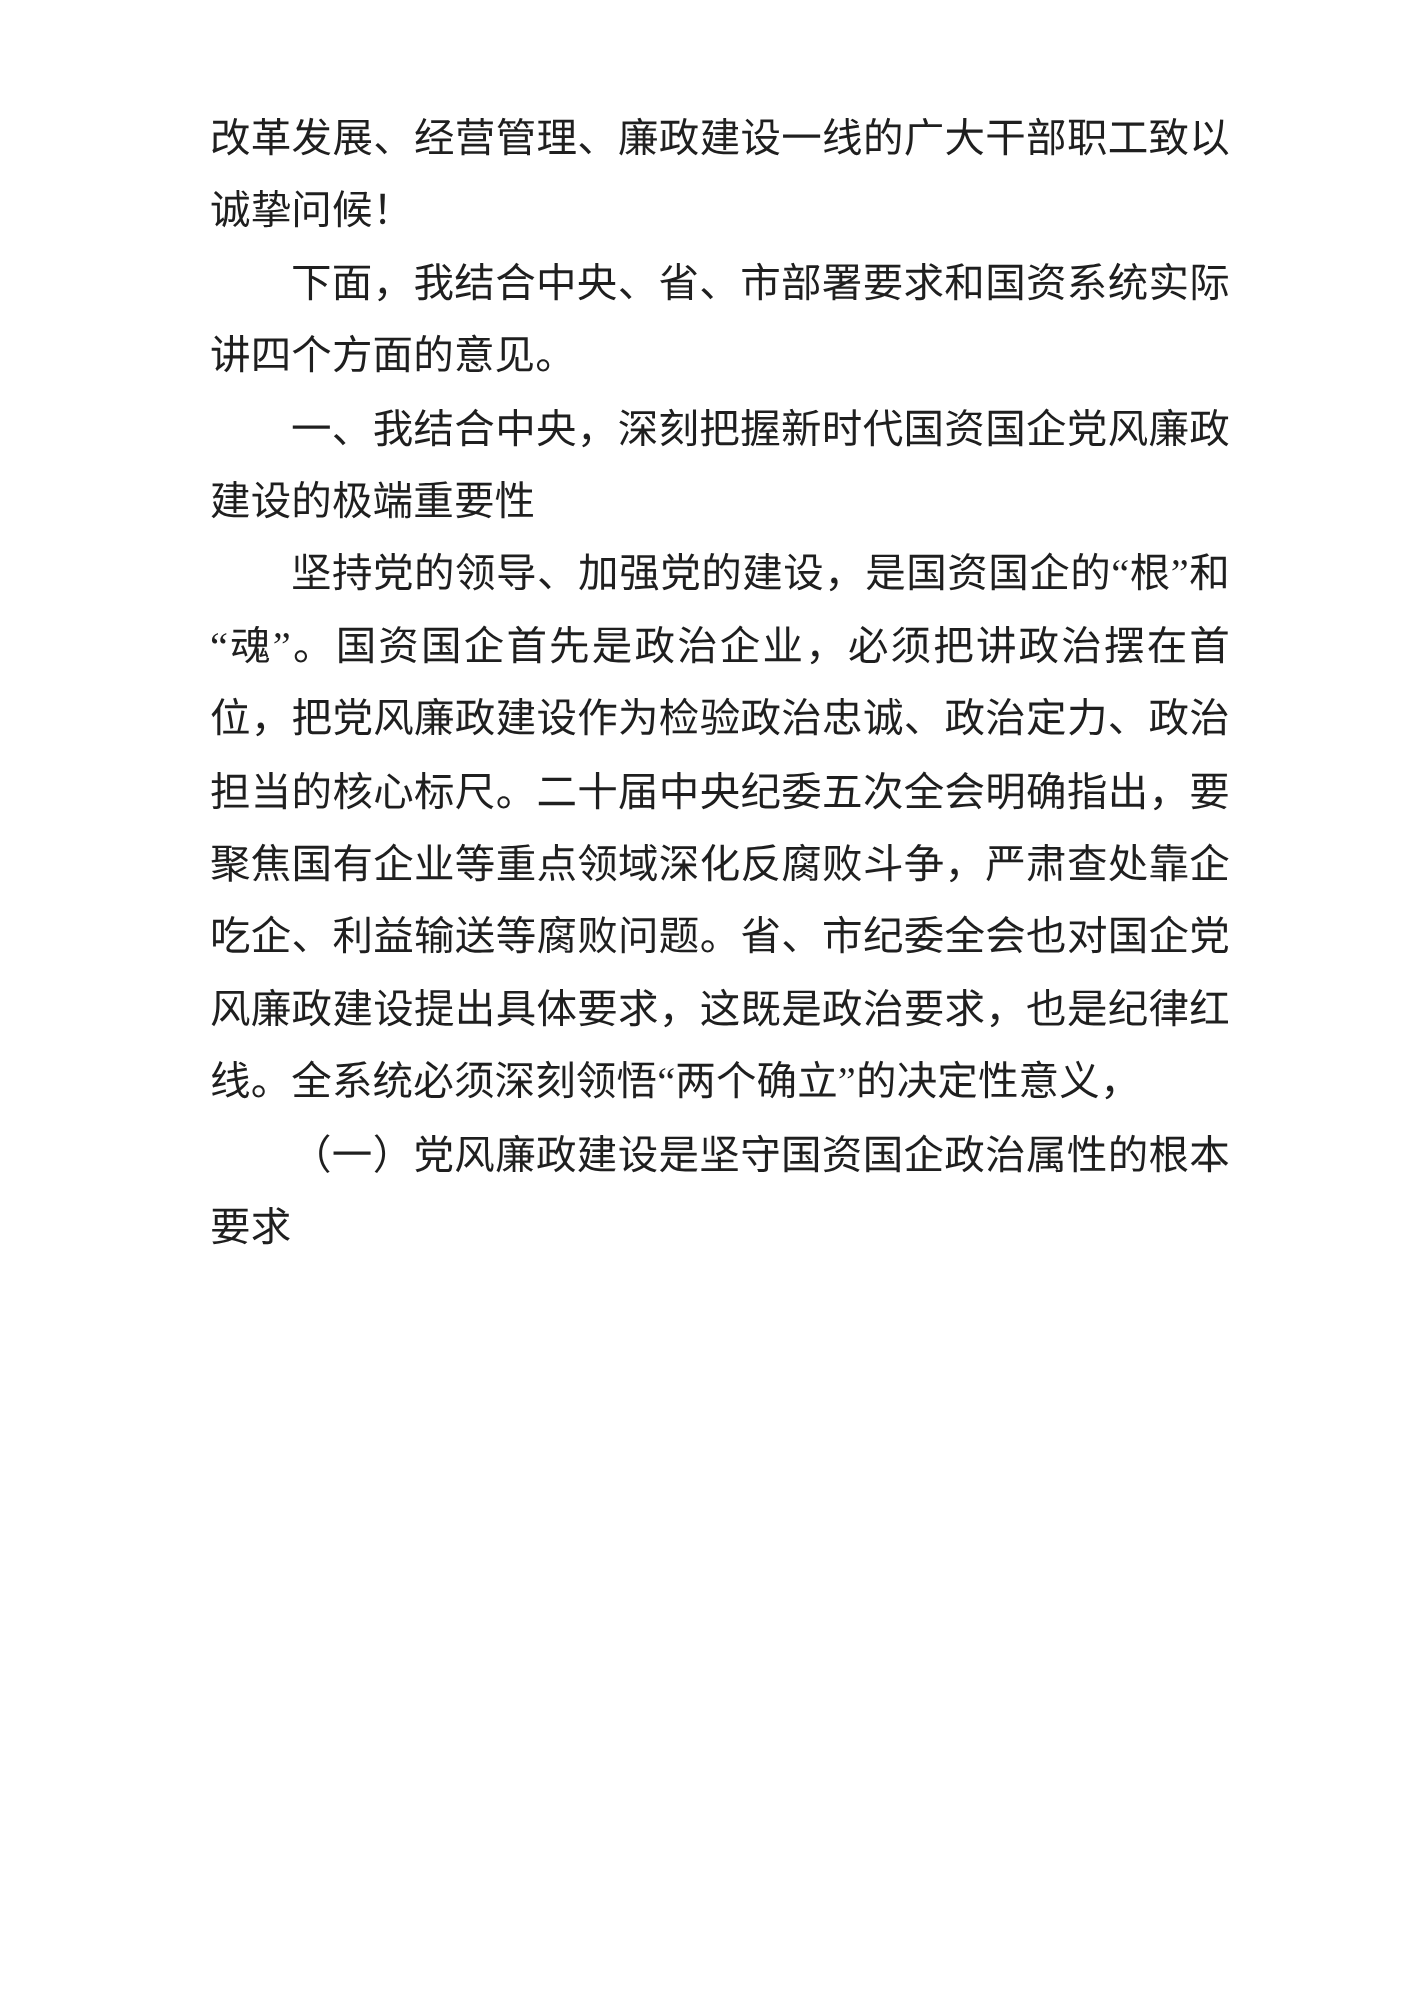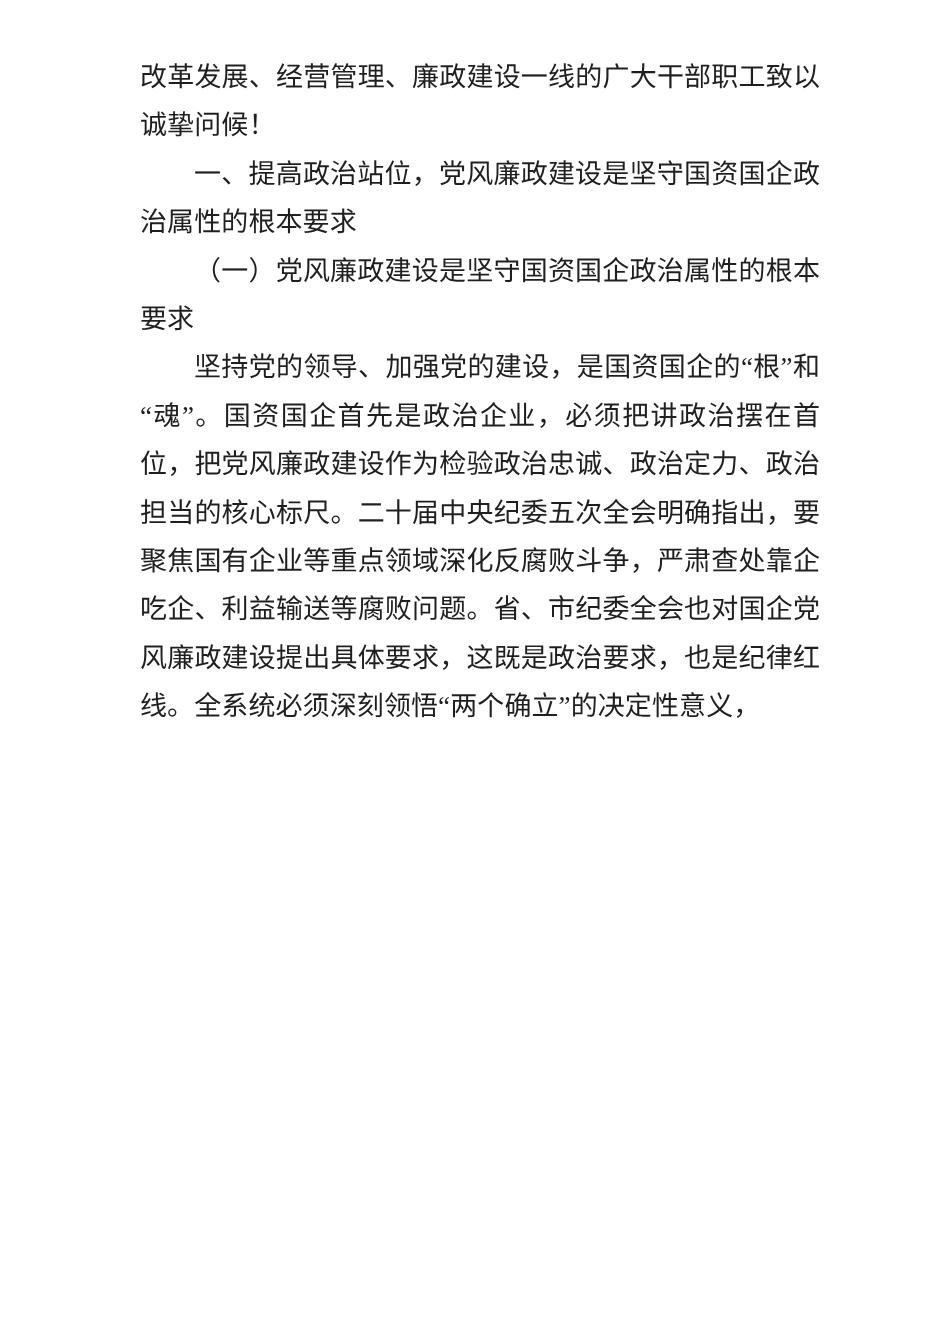--- a/index.html
+++ b/index.html
@@ -7,21 +7,21 @@
       margin: 0;
       padding: 0;
       background: #ffffff;
     }
     .page {
       position: relative;
       width: 950px;
       height: 1344px;
       box-sizing: border-box;
       background: #ffffff;
-      padding: 53px 130px 0 140px;
+      padding: 68px 130px 0 140px;
       overflow: hidden;
       font-family: "Liberation Serif", "DejaVu Serif", serif;
     }
     .para {
       margin: 0;
       padding: 0;
       font-size: 27px;
       line-height: 48.4px;
       color: #1f1f1f;
       text-align: justify;
@@ -33,16 +33,17 @@
     }
     .para.no-indent {
       text-indent: 0;
     }
   </style>
 </head>
 <body>
 
 <div class="page">
   <p class="para no-indent">改革发展、经营管理、廉政建设一线的广大干部职工致以诚挚问候！</p>
-  <p class="para">一、提高政治站位，党风廉政建设是坚守国资国企政治属性的根本要求</p>
+  <p class="para">下面，我结合中央、省、市部署要求和国资系统实际讲四个方面的意见。</p>
+  <p class="para">一、我结合中央，深刻把握新时代国资国企党风廉政建设的极端重要性</p>
+  <p class="para">坚持党的领导、加强党的建设，是国资国企的“根”和“魂”。国资国企首先是政治企业，必须把讲政治摆在首位，把党风廉政建设作为检验政治忠诚、政治定力、政治担当的核心标尺。二十届中央纪委五次全会明确指出，要聚焦国有企业等重点领域深化反腐败斗争，严肃查处靠企吃企、利益输送等腐败问题。省、市纪委全会也对国企党风廉政建设提出具体要求，这既是政治要求，也是纪律红线。全系统必须深刻领悟“两个确立”的决定性意义，</p>
   <p class="para">（一）党风廉政建设是坚守国资国企政治属性的根本要求</p>
-  <p class="para">坚持党的领导、加强党的建设，是国资国企的“根”和“魂”。国资国企首先是政治企业，必须把讲政治摆在首位，把党风廉政建设作为检验政治忠诚、政治定力、政治担当的核心标尺。二十届中央纪委五次全会明确指出，要聚焦国有企业等重点领域深化反腐败斗争，严肃查处靠企吃企、利益输送等腐败问题。省、市纪委全会也对国企党风廉政建设提出具体要求，这既是政治要求，也是纪律红线。全系统必须深刻领悟“两个确立”的决定性意义，</p>
 </div>
 
 </body></html>

